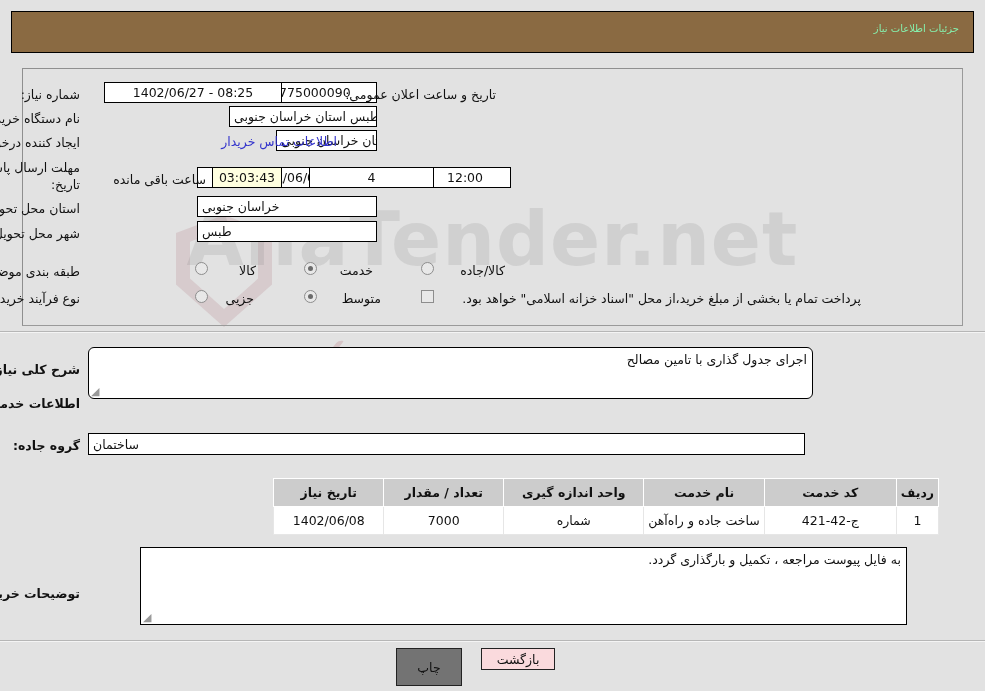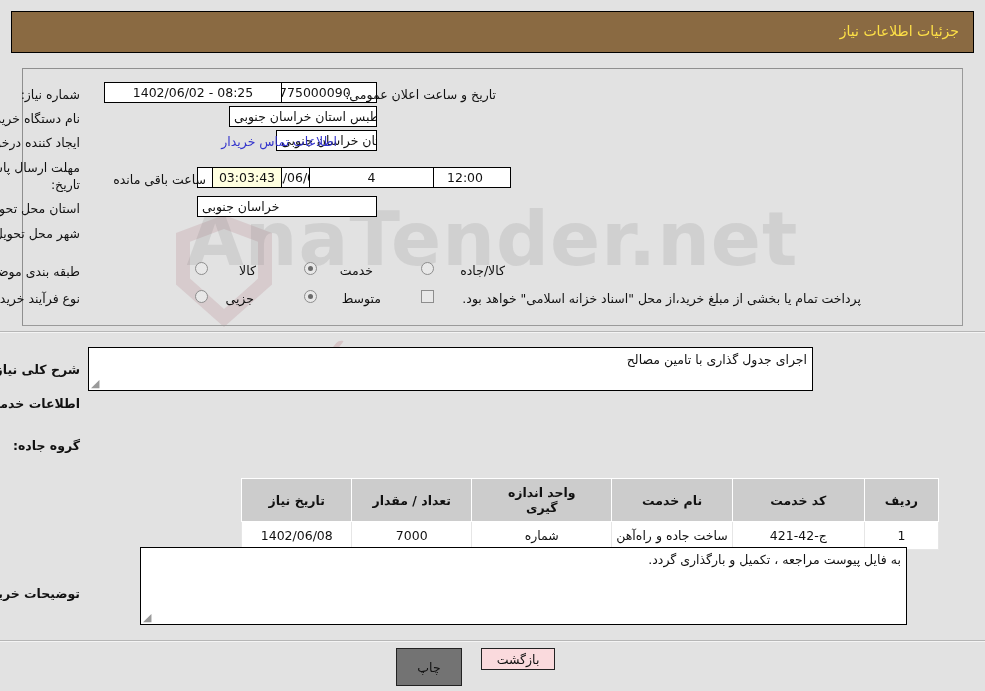--- a/index.html
+++ b/index.html
@@ -48,21 +48,21 @@
   }
 
   
   .titlebar {
     position: absolute; top: 11px; right: 11px; left: 11px; height: 42px;
     background: #8a6a42; border: 1px solid #000;
     z-index: 2;
   }
   .titlebar-text {
     position: absolute; right: 14px; top: 11px;
-    color: #fde047; font-size: 14px;
+    color: #86efac; font-size: 10px;
   }
 
   
   .panel {
     position: absolute; background: transparent;
     border: 1px solid #9a9a9a; border-top-color: #8f8f8f; border-left-color: #8f8f8f;
     z-index: 1;
   }
   #panel-top   { top: 68px;  right: 22px; left: 22px; height: 258px; }
 
@@ -126,21 +126,21 @@
   }
 
   
   .tbl {
     position: absolute; top: 478px; right: 46px; left: 47px;
     border-collapse: collapse; z-index: 3;
     font-size: 12.5px; background: #fff;
   }
   .tbl th {
     background: #cccccc; border: 1px solid #ffffff;
-    font-weight: bold; color: #111; padding: 6px 20px; text-align: center;
+    font-weight: bold; color: #111; padding: 6px 4px; text-align: center;
   }
   .tbl td {
     background: #ffffff; border: 1px solid #e6e6e6;
     padding: 6px 4px; text-align: center; color: #111;
   }
   .tbl td.ltr, .tbl th.ltr { direction: ltr; }
 
   
   .btn {
     position: absolute; border: 1px solid #222; z-index: 3;
@@ -167,21 +167,21 @@
   </div>
 
   <div class="panel" id="panel-top"></div>
   <div class="hr-sep" id="sep-1"></div>
   <div class="hr-sep" id="sep-2"></div>
 
   <span class="lbl" style="top:87px; right:905px;">شماره نیاز:</span>
   <div class="fld center ltr" style="top:82px; right:608px; width:180px; height:21px;">1102005775000090</div>
 
   <span class="lbl" style="top:87px; right:489px;">تاریخ و ساعت اعلان عمومی:</span>
-  <div class="fld center ltr" style="top:82px; right:703px; left:104px; height:21px;">1402/06/02 - 08:25</div>
+  <div class="fld center ltr" style="top:82px; right:703px; left:104px; height:21px;">1402/06/27 - 08:25</div>
 
   <span class="lbl" style="top:111px; right:905px;">نام دستگاه خریدار:</span>
   <div class="fld right" style="top:106px; right:608px; left:229px; height:21px;">شهرداری طبس استان خراسان جنوبی</div>
 
   <span class="lbl" style="top:135px; right:905px;">ایجاد کننده درخواست:</span>
   <div class="fld right" style="top:130px; right:608px; left:276px; height:21px;">محمد شریفیان کمک کاربرداز شهرداری طبس استان خراسان جنوبی</div>
   <a class="link" style="top:134px; right:648px;margin-left:16px;" href="#">اطلاعات تماس خریدار</a>
 
   <span class="lbl" style="top:160px; right:905px;">مهلت ارسال پاسخ: تا</span>
   <span class="lbl" style="top:177px; right:905px;">تاریخ:</span>
@@ -194,20 +194,21 @@
   <div class="fld center ltr" style="top:167px; right:551px; left:309px; height:21px;">4</div>
   <span class="lbl" style="top:172px; right:702px;">روز و</span>
 
   <div class="fld center ltr ivory" style="top:167px; right:703px; width:70px; height:21px;">03:03:43</div>
   <span class="lbl" style="top:172px; right:779px;">ساعت باقی مانده</span>
 
   <span class="lbl" style="top:201px; right:905px;">استان محل تحویل:</span>
   <div class="fld right" style="top:196px; right:608px; width:180px; height:21px;">خراسان جنوبی</div>
 
   <span class="lbl" style="top:226px; right:905px;">شهر محل تحویل:</span>
+  <div class="fld right" style="top:221px; right:608px; width:180px; height:21px;">طبس</div>
 
   <span class="lbl" style="top:264px; right:905px;">طبقه بندی موضوعی:</span>
 
   <span class="radio" style="top:262px; right:777px;"></span>
   <span class="lbl" style="top:263px; right:729px;">کالا</span>
 
   <span class="radio on" style="top:262px; right:668px;"></span>
   <span class="lbl" style="top:263px; right:612px;">خدمت</span>
 
   <span class="radio" style="top:262px; right:551px;"></span>
@@ -218,28 +219,29 @@
   <span class="radio" style="top:290px; right:777px;"></span>
   <span class="lbl" style="top:291px; right:731px;">جزیی</span>
 
   <span class="radio on" style="top:290px; right:668px;"></span>
   <span class="lbl" style="top:291px; right:604px;">متوسط</span>
 
   <span class="chkbox" style="top:290px; right:551px;"></span>
   <span class="lbl" style="top:291px; right:124px;">پرداخت تمام یا بخشی از مبلغ خرید،از محل "اسناد خزانه اسلامی" خواهد بود.</span>
 
   <span class="lbl bold" style="top:362px; right:905px;">شرح کلی نیاز:</span>
-  <div class="ta" style="top:347px; right:172px; left:88px; height:44px;">
+  <div class="ta" style="top:347px; right:172px; left:88px; height:52px;border-radius:6px;">
     <span>اجرای جدول گذاری با تامین مصالح</span>
     <span class="resizer">◢</span>
   </div>
 
   <span class="lbl bold" style="top:396px; right:905px;">اطلاعات خدمات مورد نیاز</span>
 
   <span class="lbl bold" style="top:438px; right:905px;">گروه جاده:</span>
+  <div class="fld right" style="top:433px; right:180px; left:88px; height:22px;">ساختمان</div>
 
   <table class="tbl">
     <thead>
       <tr>
         <th style="width:32px;">ردیف</th>
         <th style="width:132px;">کد خدمت</th>
         <th>نام خدمت</th>
         <th style="width:140px;">واحد اندازه گیری</th>
         <th style="width:120px;">تعداد / مقدار</th>
         <th style="width:110px;">تاریخ نیاز</th>

